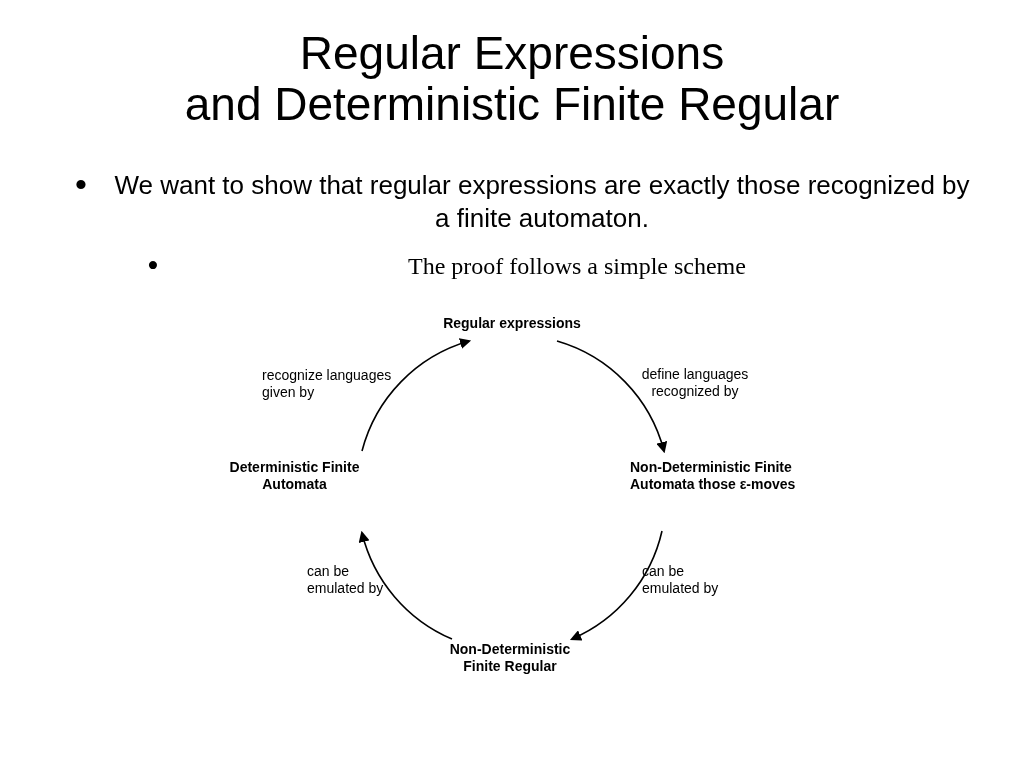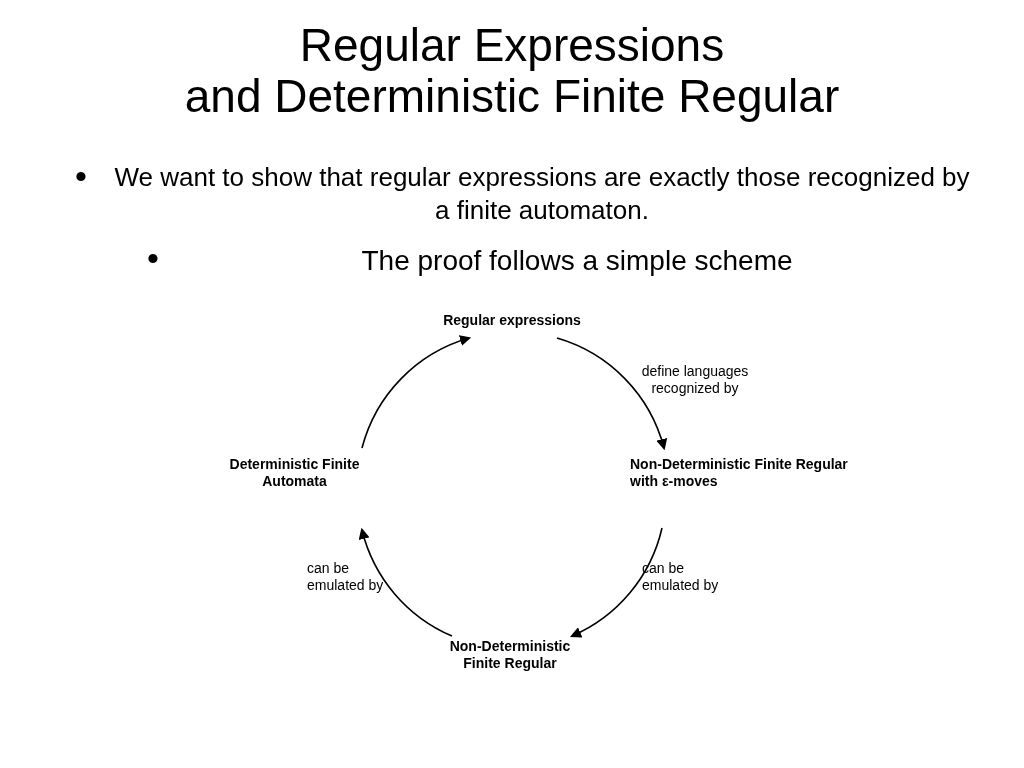--- a/index.html
+++ b/index.html
@@ -9,21 +9,21 @@
     height: 768px;
     background: #ffffff;
     font-family: Arial, Helvetica, sans-serif;
     color: #000;
   }
   .slide {
     width: 1024px;
     height: 768px;
     position: relative;
     box-sizing: border-box;
-    padding: 20px 40px 0 40px;
+    padding: 28px 40px 0 40px;
   }
   .title {
     font-size: 46px;
     text-align: center;
     line-height: 1.1;
     margin: 0 0 40px 0;
     font-weight: 400;
   }
   ul.top {
     list-style: none;
@@ -44,23 +44,24 @@
     top: -6px;
     font-size: 34px;
   }
   ul.sub {
     list-style: none;
     margin: 18px 0 0 0;
     padding: 0 0 0 42px;
   }
   ul.sub > li {
     position: relative;
-    font-size: 28px;
+    font-size: 24px;
     line-height: 1.2;
     padding-left: 28px;
+    font-family: Liberation Serif, serif;
   }
   ul.sub > li::before {
     content: "•";
     position: absolute;
     left: 0;
     top: -6px;
     font-size: 34px;
   }
   .diagram {
     position: relative;
@@ -117,27 +118,28 @@
 
       <path d="M 450 230 A 155 155 0 0 1 360 338" fill="none" stroke="#000" stroke-width="1.6" marker-end="url(#ah)"></path>
 
       <path d="M 240 338 A 155 155 0 0 1 150 232" fill="none" stroke="#000" stroke-width="1.6" marker-end="url(#ah)"></path>
 
       <path d="M 150 150 A 155 155 0 0 1 257 40" fill="none" stroke="#000" stroke-width="1.6" marker-end="url(#ah)"></path>
     </svg>
 
     <div class="node" style="left:220px; top:14px; width:160px;">Regular expressions</div>
 
-    <div class="node" style="left:418px; top:158px; width:220px; text-align:left;">Non-Deterministic Finite Regular with ε-moves</div>
+    <div class="node" style="left:418px; top:158px; width:220px; text-align:left;">Non-Deterministic Finite Automata those ε-moves</div>
 
     <div class="node" style="left:218px; top:340px; width:160px;">Non-Deterministic Finite Regular</div>
 
     <div class="node" style="left:10px; top:158px; width:145px; text-align:center;">Deterministic Finite Automata</div>
 
     <div class="edge" style="left:418px; top:55px; width:130px; text-align:center;margin-top:10px;">define languages recognized by</div>
 
     <div class="edge" style="left:430px; top:262px; width:100px; text-align:left;">can be emulated by</div>
 
     <div class="edge" style="left:95px; top:262px; width:100px; text-align:left;">can be emulated by</div>
 
+    <div class="edge" style="left:50px; top:66px; width:145px; text-align:left;">recognize languages given by</div>
   </div>
 
 </div>
 
 </body></html>

